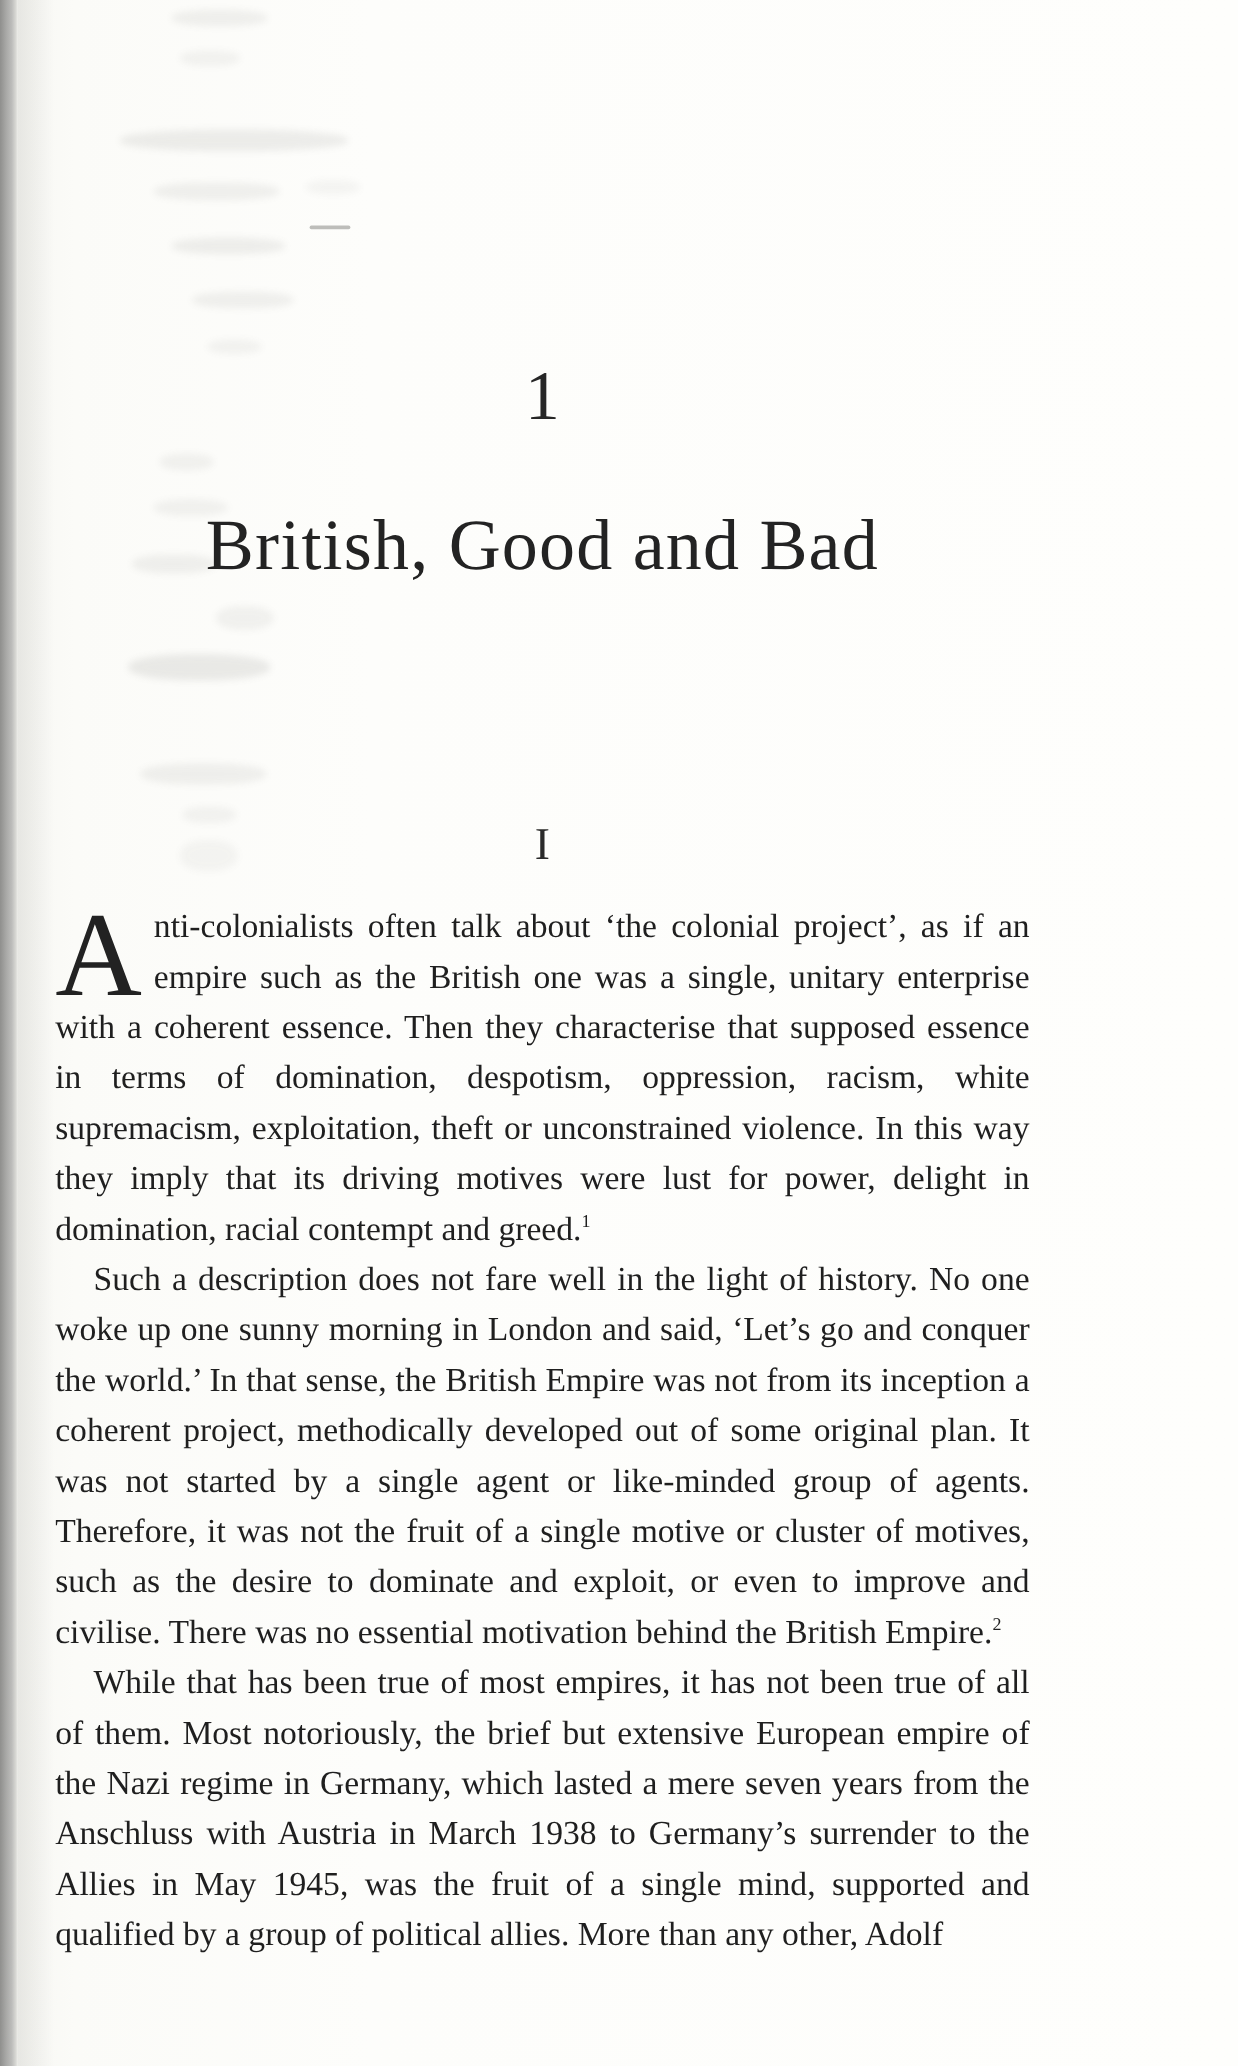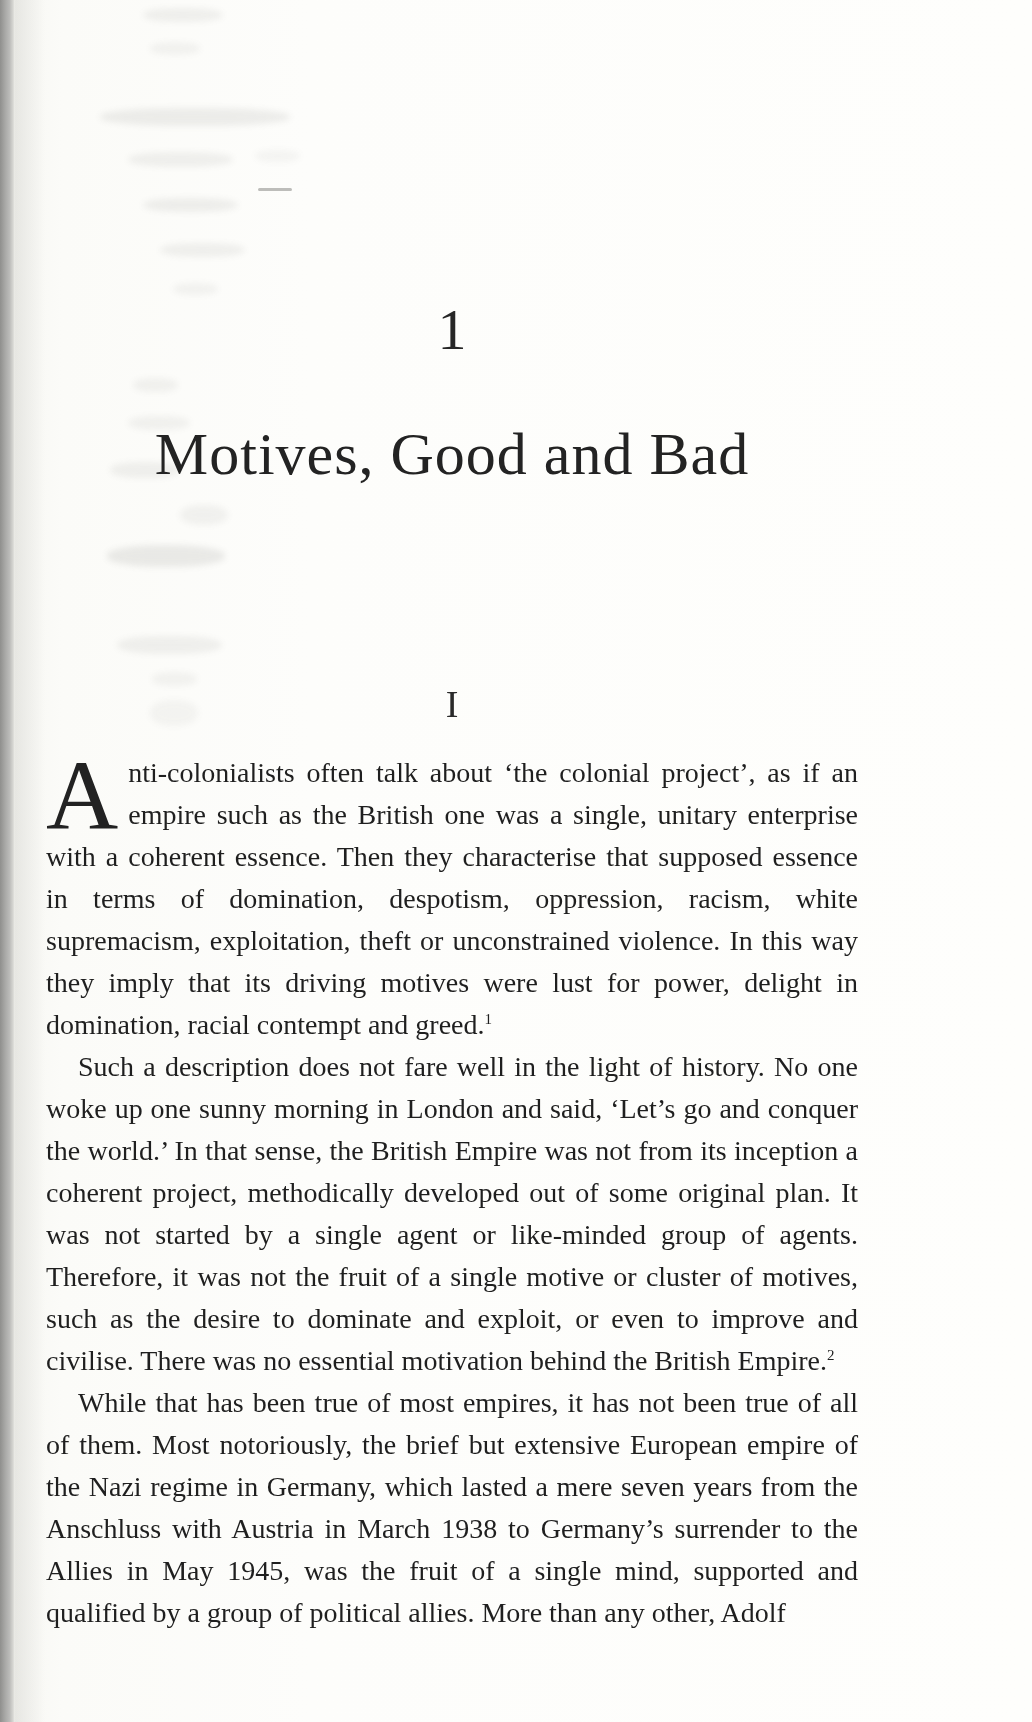--- a/index.html
+++ b/index.html
@@ -127,21 +127,21 @@
   <div class="smudge" style="left:133px; top:378px; width:45px;  height:14px; opacity:.08;"></div>
   <div class="smudge" style="left:128px; top:416px; width:62px;  height:14px; opacity:.08;"></div>
   <div class="smudge" style="left:110px; top:462px; width:70px;  height:16px; opacity:.09;"></div>
   <div class="smudge" style="left:180px; top:505px; width:48px;  height:20px; opacity:.08;"></div>
   <div class="smudge" style="left:107px; top:545px; width:118px; height:22px; opacity:.13;"></div>
   <div class="smudge" style="left:117px; top:636px; width:105px; height:18px; opacity:.09;"></div>
   <div class="smudge" style="left:152px; top:672px; width:45px;  height:14px; opacity:.07;"></div>
   <div class="smudge" style="left:150px; top:700px; width:48px;  height:26px; opacity:.06;"></div>
 
   <div class="chapter-num">1</div>
-  <h1 class="chapter-title">Motives, Good and Bad</h1>
+  <h1 class="chapter-title">British, Good and Bad</h1>
   <div class="section-numeral">I</div>
 
   <div class="body-text">
     <p class="para first"><span class="dropcap">A</span><span>nti-colonialists often talk about ‘the colonial project’, as if an empire such as the British one was a single, unitary enterprise with a coherent essence. Then they characterise that supposed essence in terms of domination, despotism, oppression, racism, white supremacism, exploitation, theft or unconstrained violence. In this way they imply that its driving motives were lust for power, delight in domination, racial contempt and greed.</span><sup class="footnote">1</sup></p>
     <p class="para indent"><span>Such a description does not fare well in the light of history. No one woke up one sunny morning in London and said, ‘Let’s go and conquer the world.’ In that sense, the British Empire was not from its inception a coherent project, methodically developed out of some original plan. It was not started by a single agent or like-minded group of agents. Therefore, it was not the fruit of a single motive or cluster of motives, such as the desire to dominate and exploit, or even to improve and civilise. There was no essential motivation behind the British Empire.</span><sup class="footnote">2</sup></p>
     <p class="para indent"><span>While that has been true of most empires, it has not been true of all of them. Most notoriously, the brief but extensive European empire of the Nazi regime in Germany, which lasted a mere seven years from the Anschluss with Austria in March 1938 to Germany’s surrender to the Allies in May 1945, was the fruit of a single mind, supported and qualified by a group of political allies. More than any other, Adolf</span></p>
   </div>
 
 </div>
 

